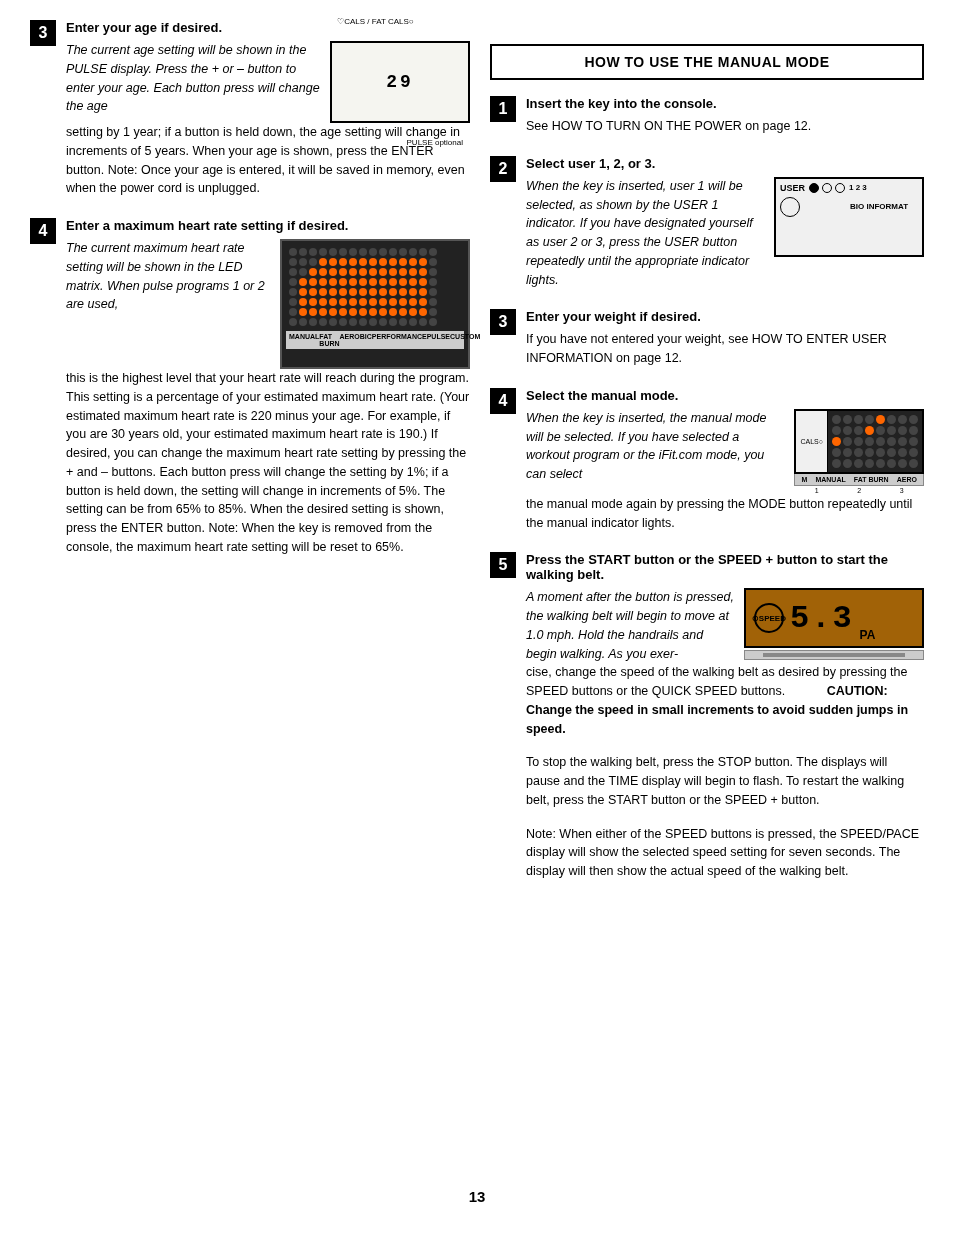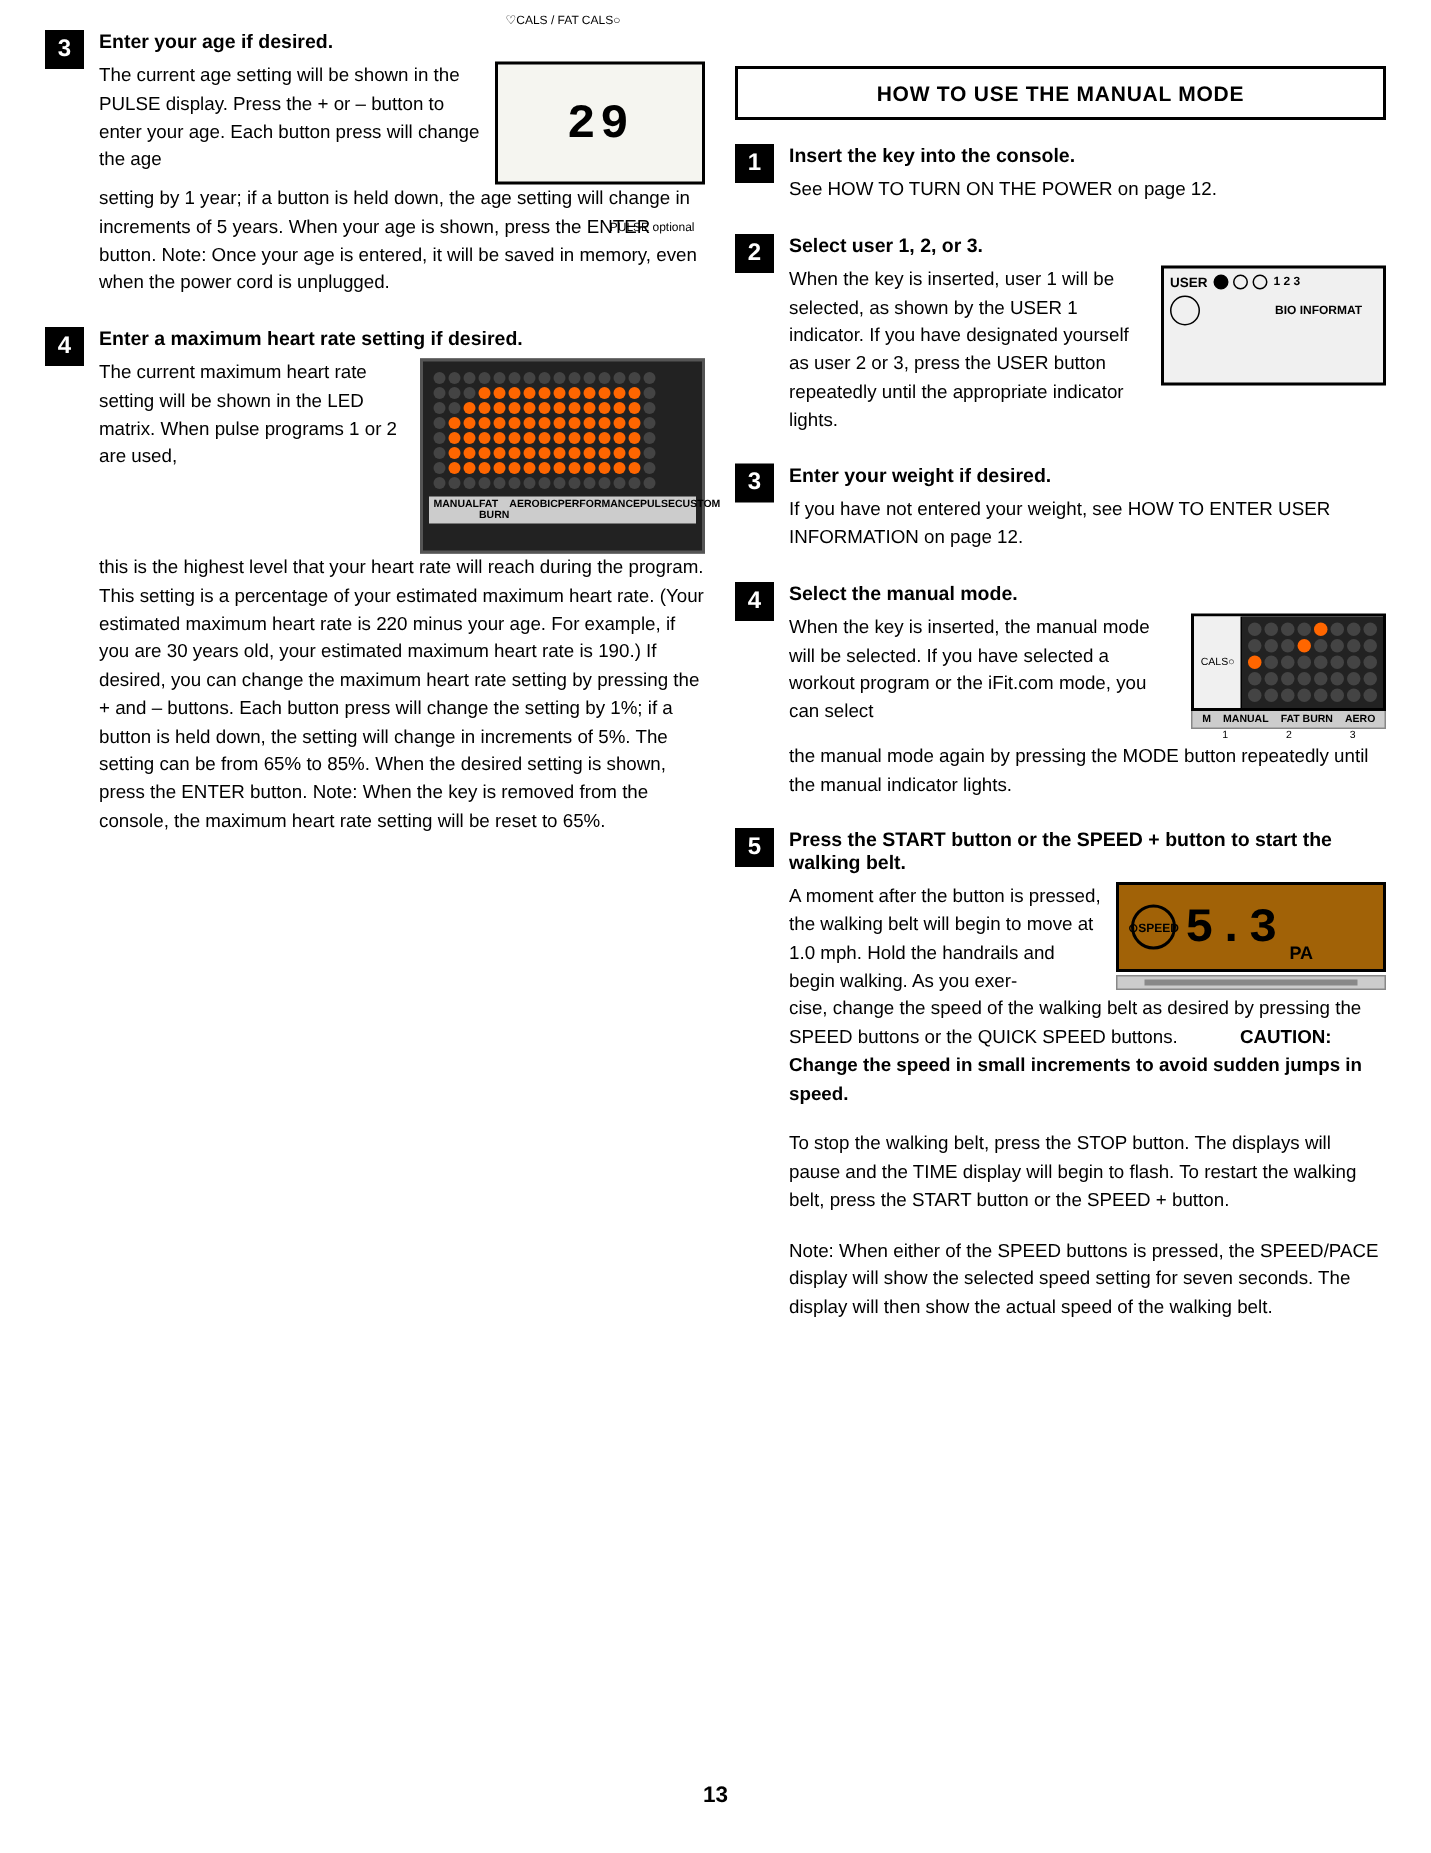--- a/index.html
+++ b/index.html
@@ -62,20 +62,21 @@
     }
     .step-with-img {
       display: flex;
       gap: 10px;
       align-items: flex-start;
     }
     .step-img-text {
       flex: 1;
       font-size: 12.5px;
       line-height: 1.5;
+      font-style: italic;
     }
     
     .manual-header {
       border: 2px solid #000;
       background: #fff;
       padding: 8px 12px;
       font-size: 14px;
       font-weight: bold;
       text-align: center;
       letter-spacing: 0.5px;
@@ -122,21 +123,21 @@
     }
     .pulse-display-top {
       font-size: 8px;
       display: flex;
       gap: 10px;
       width: 100%;
       padding: 2px 5px;
       justify-content: space-between;
     }
     .pulse-number {
-      font-size: 32px;
+      font-size: 18px;
       font-weight: bold;
       font-family: 'Courier New', monospace;
       letter-spacing: 3px;
     }
     .pulse-label {
       font-size: 8px;
       text-align: right;
       padding: 2px 5px;
       width: 100%;
     }

